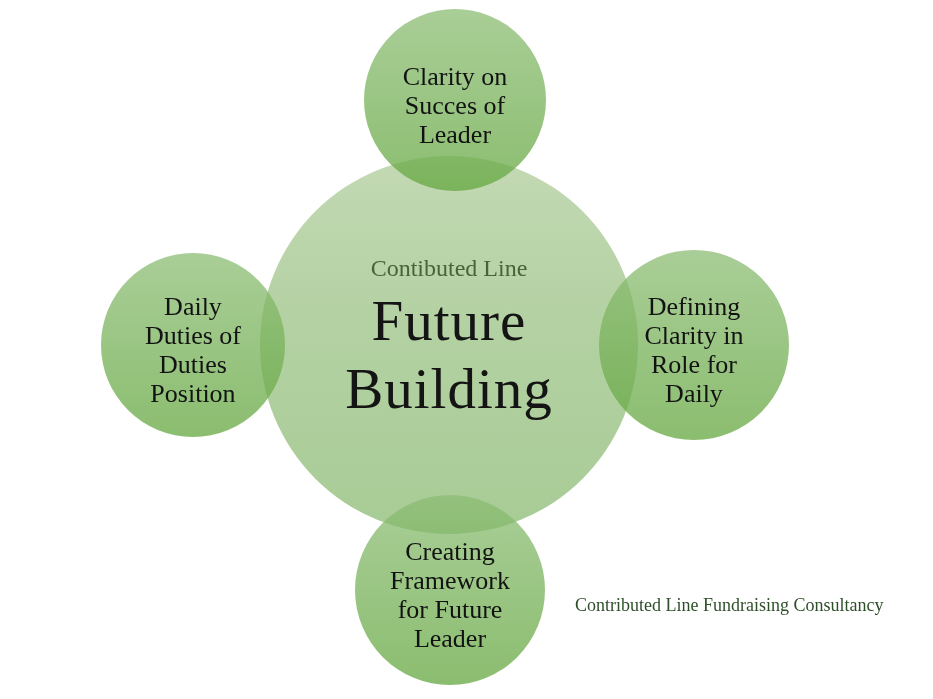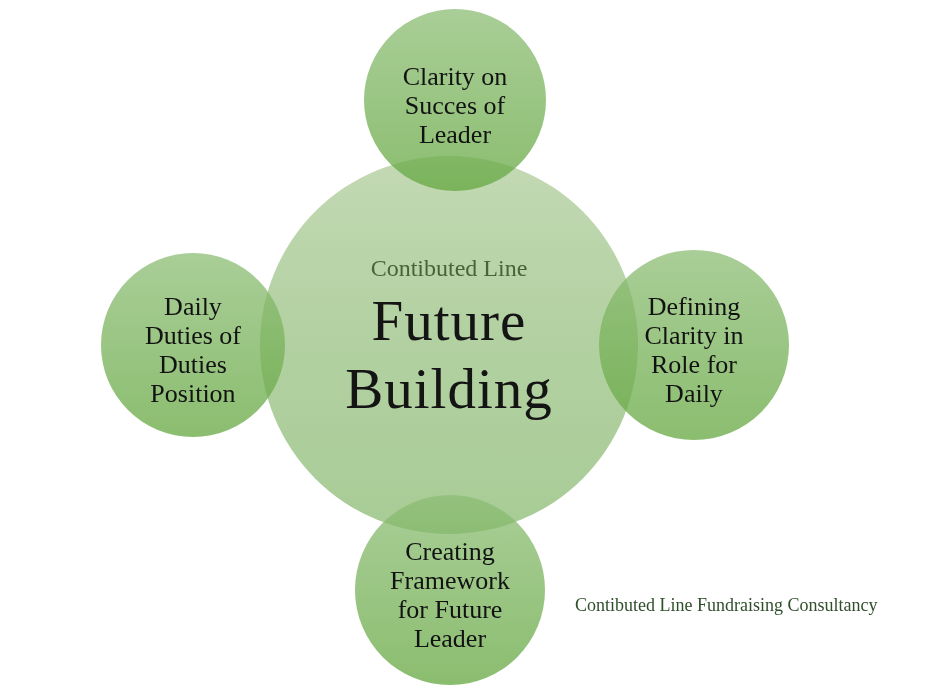--- a/index.html
+++ b/index.html
@@ -110,16 +110,16 @@
   <div class="circle circle-node circle-bottom">
     <div class="node-text">
       <span>Creating</span>
       <span>Framework</span>
       <span>for Future</span>
       <span>Leader</span>
     </div>
   </div>
 
   <div class="footer">
-    <div>Contibuted Line Fundraising Consultancy</div>
+    <div>Contributed Line Fundraising Consultancy</div>
   </div>
 
 </div>
 
 </body></html>

